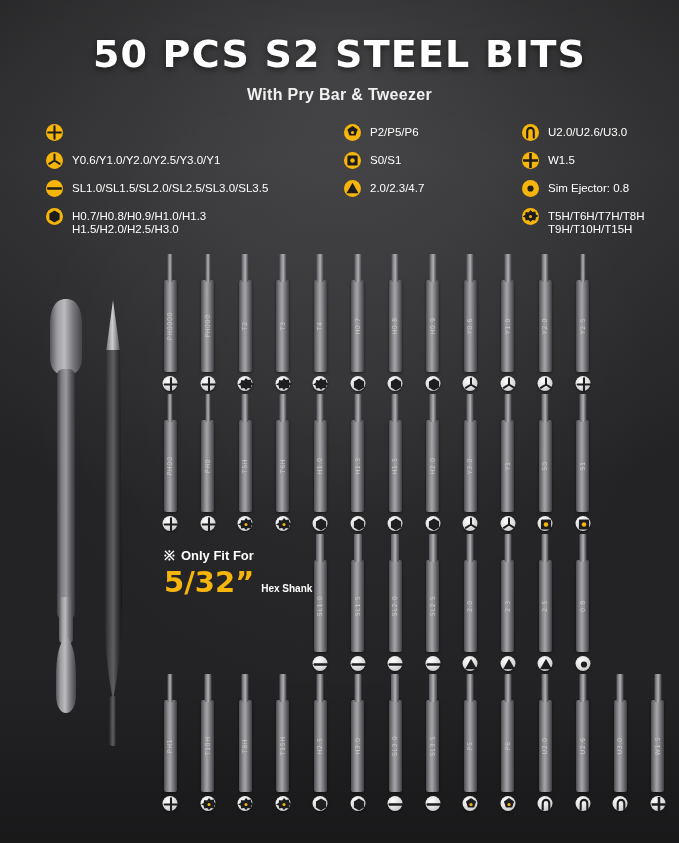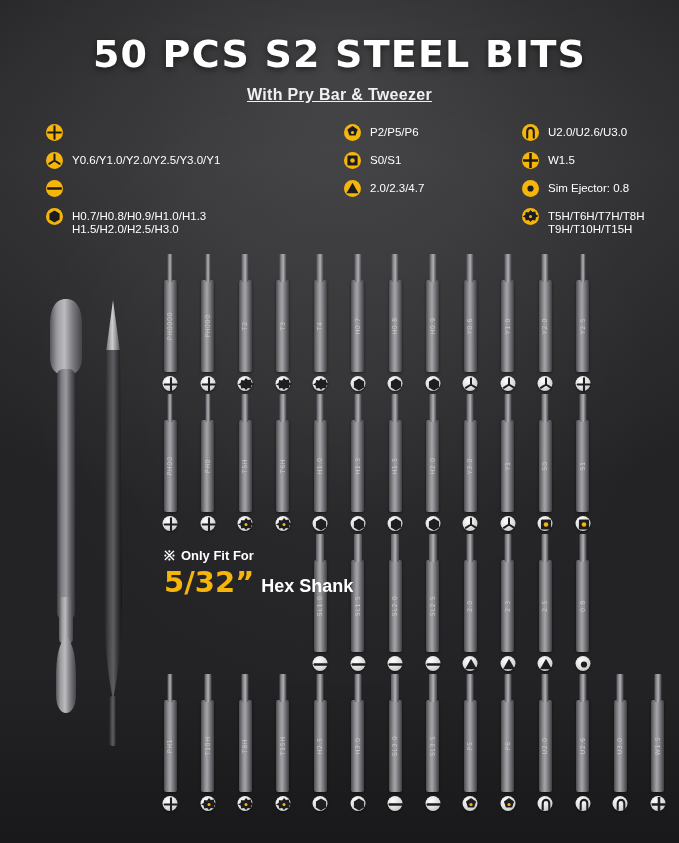--- a/index.html
+++ b/index.html
@@ -39,21 +39,20 @@
     text-shadow: 0 2px 6px rgba(0,0,0,0.55);
   }
   .subtitle {
     position: absolute;
     top: 86px; left: 0; right: 0;
     text-align: center;
     color: #f0f0f0;
     font-size: 16px;
     font-weight: bold;
     letter-spacing: 0.3px;
-    text-decoration: underline;
   }
 
   
   .legend {
     position: absolute;
     top: 124px;
     left: 46px;
     right: 30px;
     display: grid;
     grid-template-columns: 290px 170px auto;
@@ -140,21 +139,21 @@
     font-size: 29px;
     font-weight: bold;
     font-family: "DejaVu Sans", sans-serif;
     letter-spacing: 0px;
     line-height: 32px;
     margin-top: 2px;
     display: flex;
     align-items: baseline;
     gap: 7px;
   }
-  .callout .big .hex { color: #ffffff; font-size: 18px; font-weight: bold; font-family: "Liberation Sans", sans-serif; }
+  .callout .big .hex { color: #ffffff; font-size: 10px; font-weight: bold; font-family: "Liberation Sans", sans-serif; }
 </style>
 </head>
 <body>
 
 <div class="page">
   <div class="vignette"></div>
 
   <div class="title">50 PCS S2 STEEL BITS</div>
   <div class="subtitle">With Pry Bar &amp; Tweezer</div>
 
@@ -174,20 +173,21 @@
             </svg>
           </span>
           <span class="leg-txt">Y0.6/Y1.0/Y2.0/Y2.5/Y3.0/Y1</span>
         </div>
         <div class="leg-row">
           <span class="bit-ic">
             <svg viewBox="0 0 17 17" width="17" height="17">
               <path d="M2.2 8.5h12.6" stroke="#1c1c1e" stroke-width="2.4" stroke-linecap="round"></path>
             </svg>
           </span>
+          <span class="leg-txt">SL1.0/SL1.5/SL2.0/SL2.5/SL3.0/SL3.5</span>
         </div>
         <div class="leg-row">
           <span class="bit-ic">
             <svg viewBox="0 0 17 17" width="17" height="17">
               <path d="M8.5 2.6l5.1 2.95v5.9L8.5 14.4 3.4 11.45v-5.9z" fill="#1c1c1e"></path>
             </svg>
           </span>
           <span class="leg-txt">H0.7/H0.8/H0.9/H1.0/H1.3
 H1.5/H2.0/H2.5/H3.0</span>
         </div>

